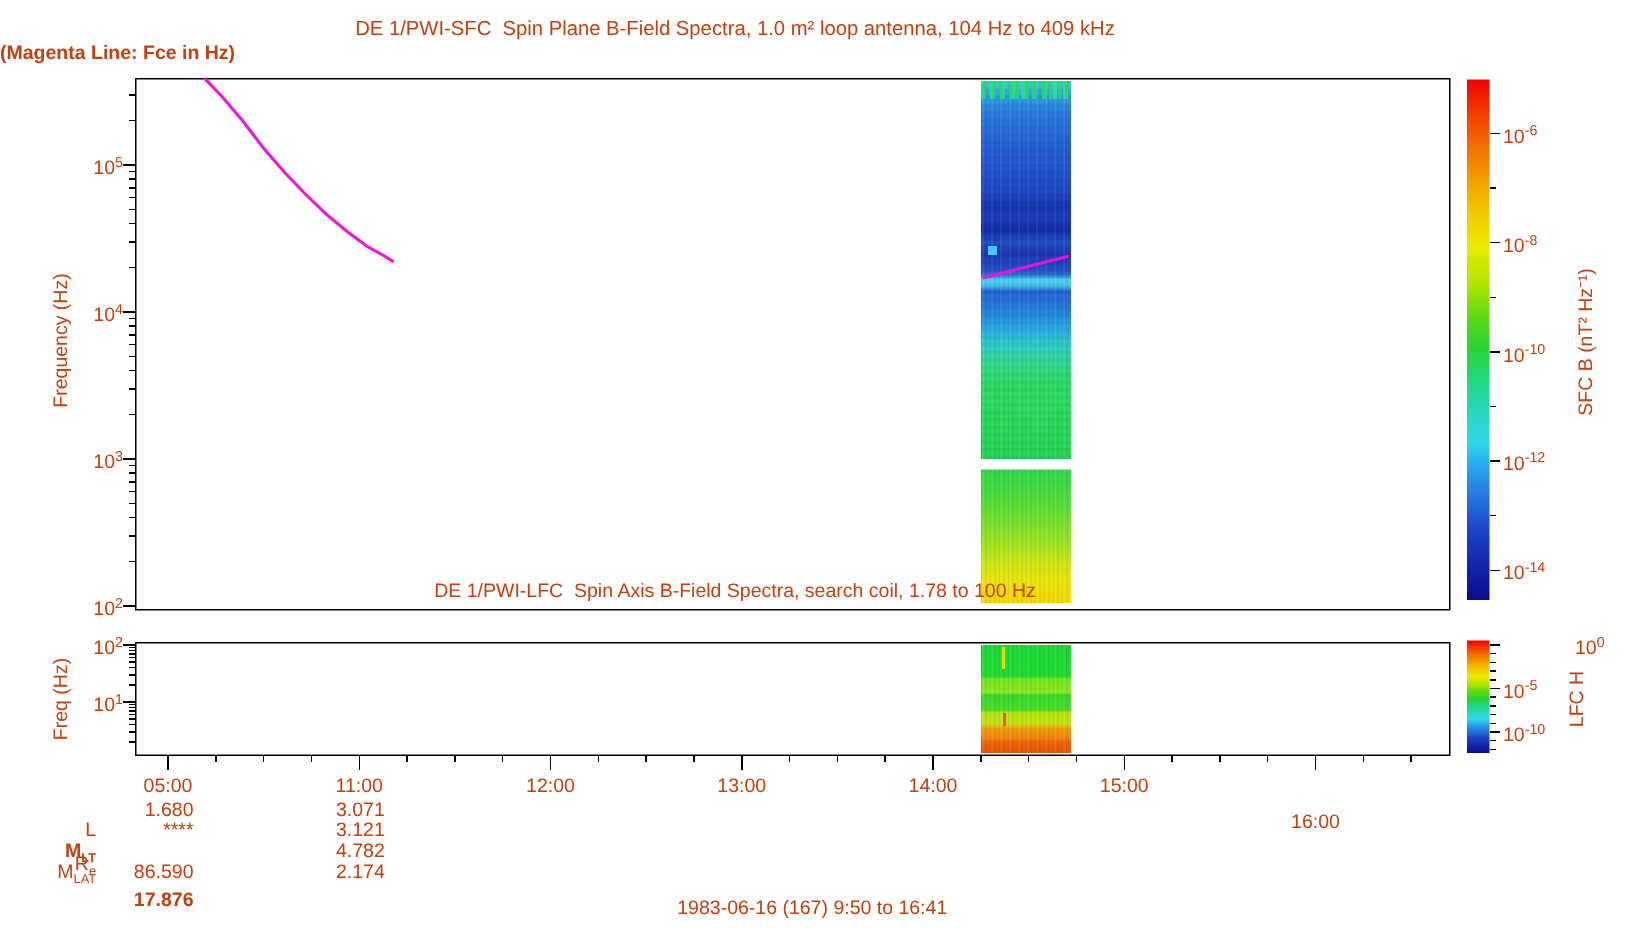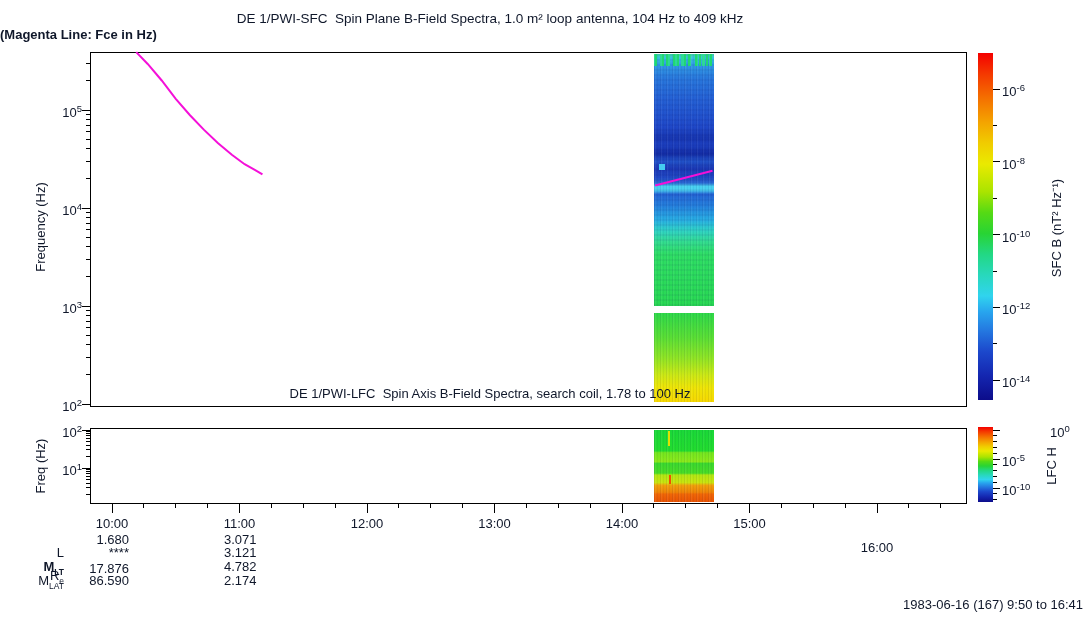--- a/index.html
+++ b/index.html
@@ -1,24 +1,24 @@
 <!DOCTYPE html>
 <html><head>
 <meta charset="utf-8">
 <style>
   html,body{margin:0;padding:0;background:#fff}
   #fig{position:relative;width:1083px;height:620px;background:#fff;
-       font-family:"Liberation Sans",sans-serif;color:#0f172a;overflow:hidden}
+       font-family:"Liberation Sans",sans-serif;color:#c2410c;overflow:hidden}
   .title{position:absolute;left:0;top:11px;width:980px;text-align:center;
          font-size:13.5px;white-space:pre}
   .subtitle{position:absolute;left:0;top:27px;width:980px;text-align:left;
          font-size:13px;font-weight:bold;white-space:pre}
   .p2title{position:absolute;left:0;top:386px;width:980px;text-align:center;
          font-size:13px;white-space:pre}
-  .footer{position:absolute;left:0;top:597px;width:1083px;text-align:right;font-size:13px}
+  .footer{position:absolute;left:0;top:597px;width:1083px;text-align:center;font-size:13px}
   .panel{position:absolute;border:1px solid #000;background:#fff;box-sizing:border-box;overflow:hidden}
   #p1{left:90px;top:52px;width:877px;height:355px}
   #p2{left:90px;top:428px;width:877px;height:76px}
   .cbar{position:absolute;width:15px}
   #cb1{left:978px;top:53px;height:347px}
   #cb2{left:978px;top:427px;height:75px}
   .rot{position:absolute;transform:translate(-50%,-50%) rotate(-90deg);
        white-space:nowrap;font-size:13px}
   #ylab1{left:40px;top:227px}
   #ylab2{left:40px;top:466px}
@@ -173,21 +173,21 @@
       <line x1="993" y1="488" x2="1000" y2="488" stroke="#000000" stroke-width="1"></line>
       <line x1="993" y1="493.8" x2="997" y2="493.8" stroke="#000000" stroke-width="1"></line>
       <line x1="993" y1="499.6" x2="997" y2="499.6" stroke="#000000" stroke-width="1"></line>
       <polyline points="136.22499999999994,52.07566851140302 147.69999999999993,63.95744243413998 161.72500000000008,80.49906042492984 175.75,98.83355147392996 189.77499999999992,114.95977934879858 203.80000000000007,129.66462615354897 217.825,143.04973249520572 231.84999999999994,154.681331653673 244.59999999999988,164.1785129284625 254.7999999999999,169.8617237322758 262.44999999999993,174.44257727942374" fill="none" stroke="#f410d8" stroke-width="2" shape-rendering="auto"></polyline>
       <polyline points="655.15,185.41600570492915 712.5250000000001,170.73929831226258" fill="none" stroke="#f410d8" stroke-width="2" shape-rendering="auto"></polyline>
       <rect x="658.5250000000001" y="164.33261189885982" width="6" height="6" fill="#44ccf0"></rect>
       <line x1="669.175" x2="669.175" y1="431.0211415632115" y2="445.96822332856124" stroke="#e0e000" stroke-width="2"></line>
       <line x1="669.9399999999999" x2="669.9399999999999" y1="475.1092924475715" y2="483.96822332856124" stroke="#f05000" stroke-width="2"></line>
     </svg>
   <div id="gen">
-      <div class="xl" style="left: 89px; top: 516px;">10:00</div>
+      <div class="xl" style="left: 89px; top: 516px;">05:00</div>
       <div class="xl" style="left: 216.5px; top: 516px;">11:00</div>
       <div class="xl" style="left: 344px; top: 516px;">12:00</div>
       <div class="xl" style="left: 471.5px; top: 516px;">13:00</div>
       <div class="xl" style="left: 599px; top: 516px;">14:00</div>
       <div class="xl" style="left: 726.5px; top: 516px;">15:00</div>
       <div class="xl" style="left: 854px; top: 516px; margin-top: 24px;">16:00</div>
       <div class="tl yl" style="left: 38px; top: 395px;">10<sup>2</sup></div>
       <div class="tl yl" style="left: 38px; top: 297px;">10<sup>3</sup></div>
       <div class="tl yl" style="left: 38px; top: 199px;">10<sup>4</sup></div>
       <div class="tl yl" style="left: 38px; top: 101px;">10<sup>5</sup></div>
@@ -201,21 +201,21 @@
       <div class="tl cl" style="left: 1002px; top: 421px; margin-left: 48px;">10<sup>0</sup></div>
       <div class="tl cl" style="left: 1002px; top: 450px;">10<sup>-5</sup></div>
       <div class="tl cl" style="left: 1002px; top: 479px;">10<sup>-10</sup></div>
       <div class="ev" style="left: 0px; top: 531.5px; width: 64px; margin-top: 36px;">R<sub>e</sub></div>
       <div class="ev" style="left: 49px; top: 531.5px; width: 80px;">1.680</div>
       <div class="ev" style="left: 176.5px; top: 531.5px; width: 80px;">3.071</div>
       <div class="ev" style="left: 0px; top: 545.3px; width: 64px;">L</div>
       <div class="ev" style="left: 49px; top: 545.3px; width: 80px;">****</div>
       <div class="ev" style="left: 176.5px; top: 545.3px; width: 80px;">3.121</div>
       <div class="ev" style="left: 0px; top: 559.1px; width: 64px; font-weight: bold;">M<sub>LT</sub></div>
-      <div class="ev" style="left: 49px; top: 561px; width: 80px;">17.876</div>
+      <div class="ev" style="left: 49px; top: 592px; width: 80px; font-weight: bold;">17.876</div>
       <div class="ev" style="left: 176.5px; top: 559.1px; width: 80px;">4.782</div>
       <div class="ev" style="left: 0px; top: 572.9px; width: 64px;">M<sub>LAT</sub></div>
       <div class="ev" style="left: 49px; top: 572.9px; width: 80px;">86.590</div>
       <div class="ev" style="left: 176.5px; top: 572.9px; width: 80px;">2.174</div>
     </div>
 
   <div class="footer">1983-06-16 (167) 9:50 to 16:41</div>
 </div>
 
 </body></html>

